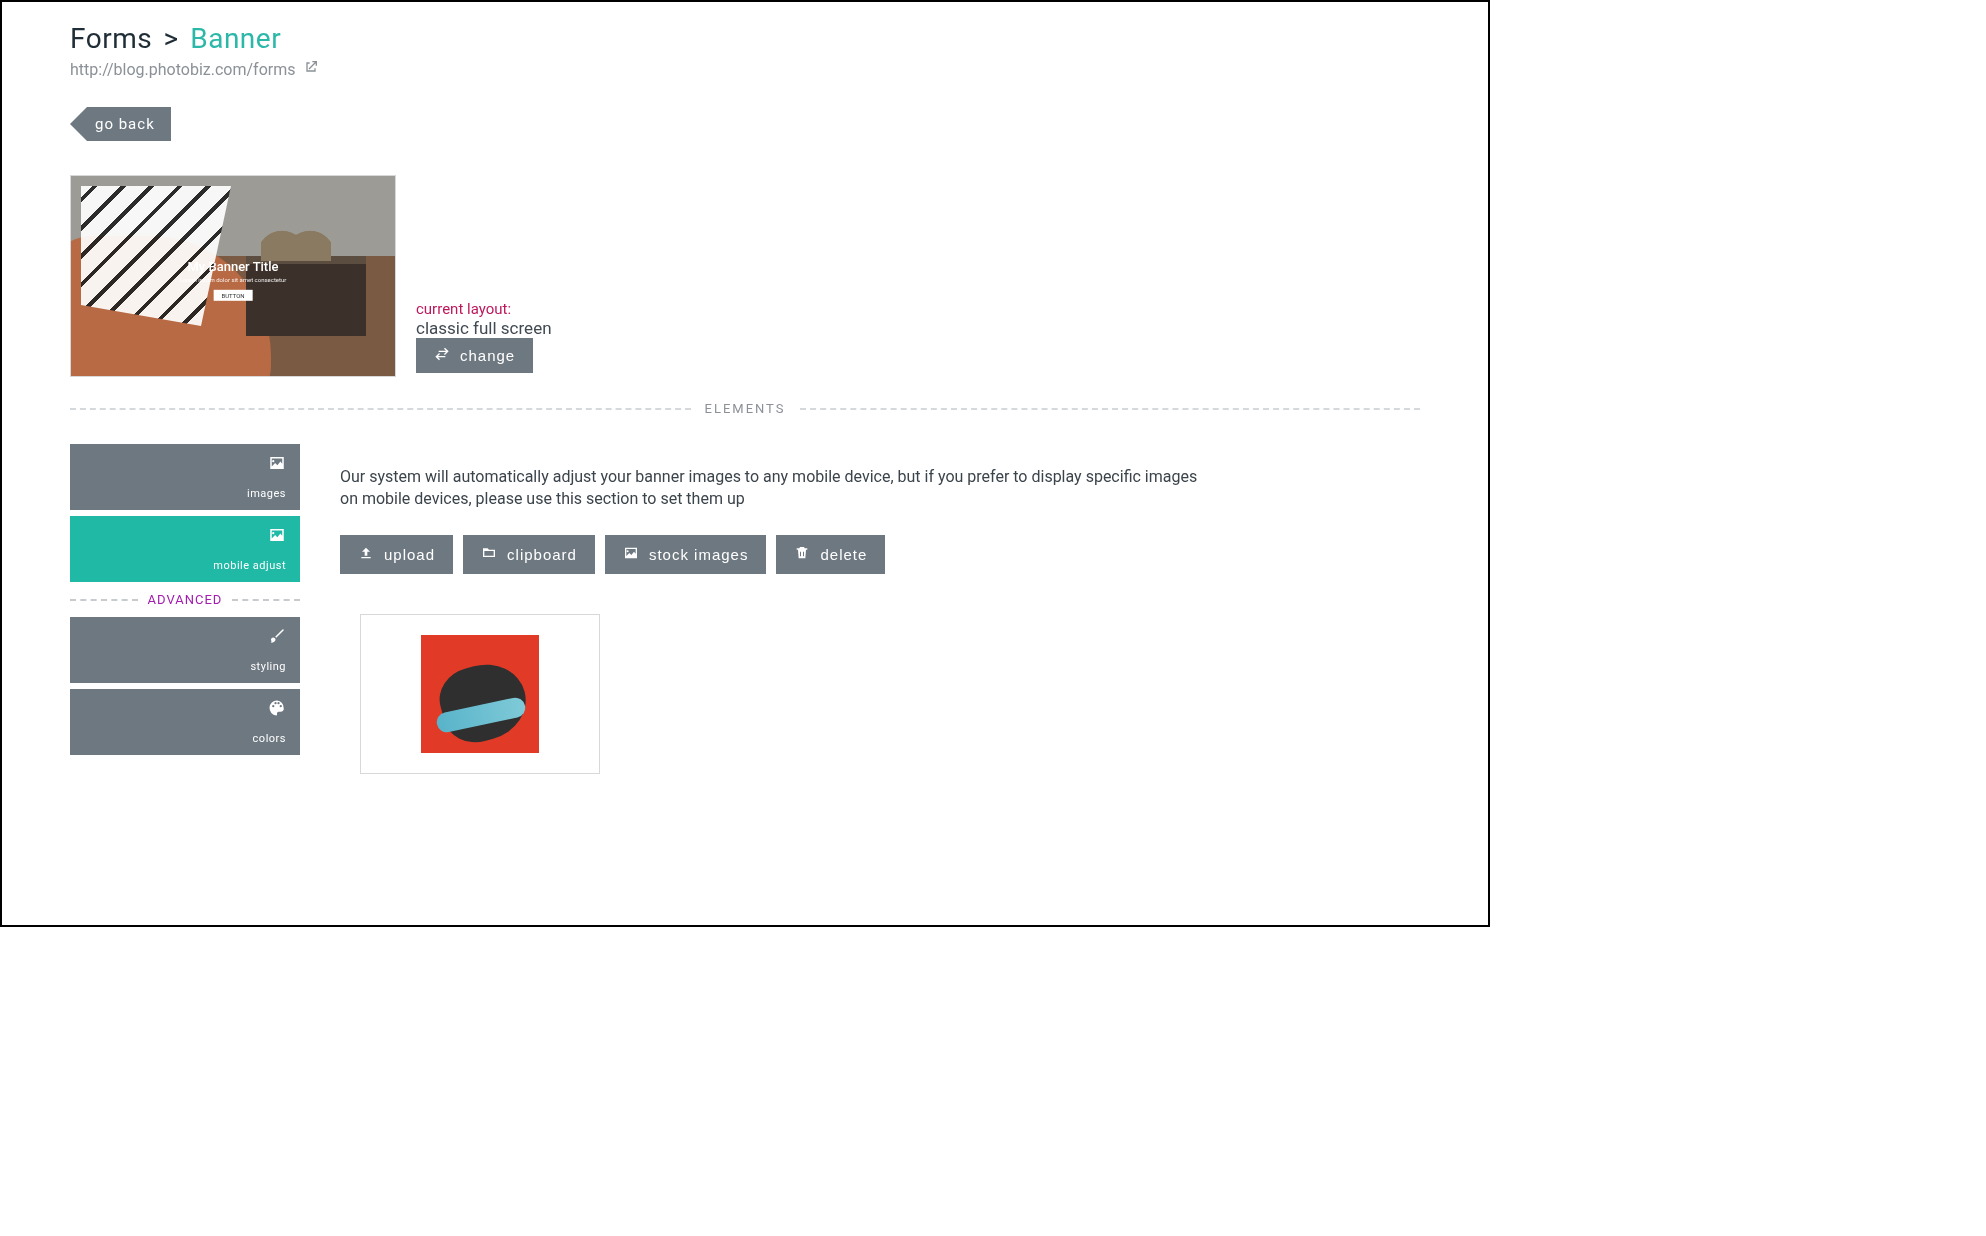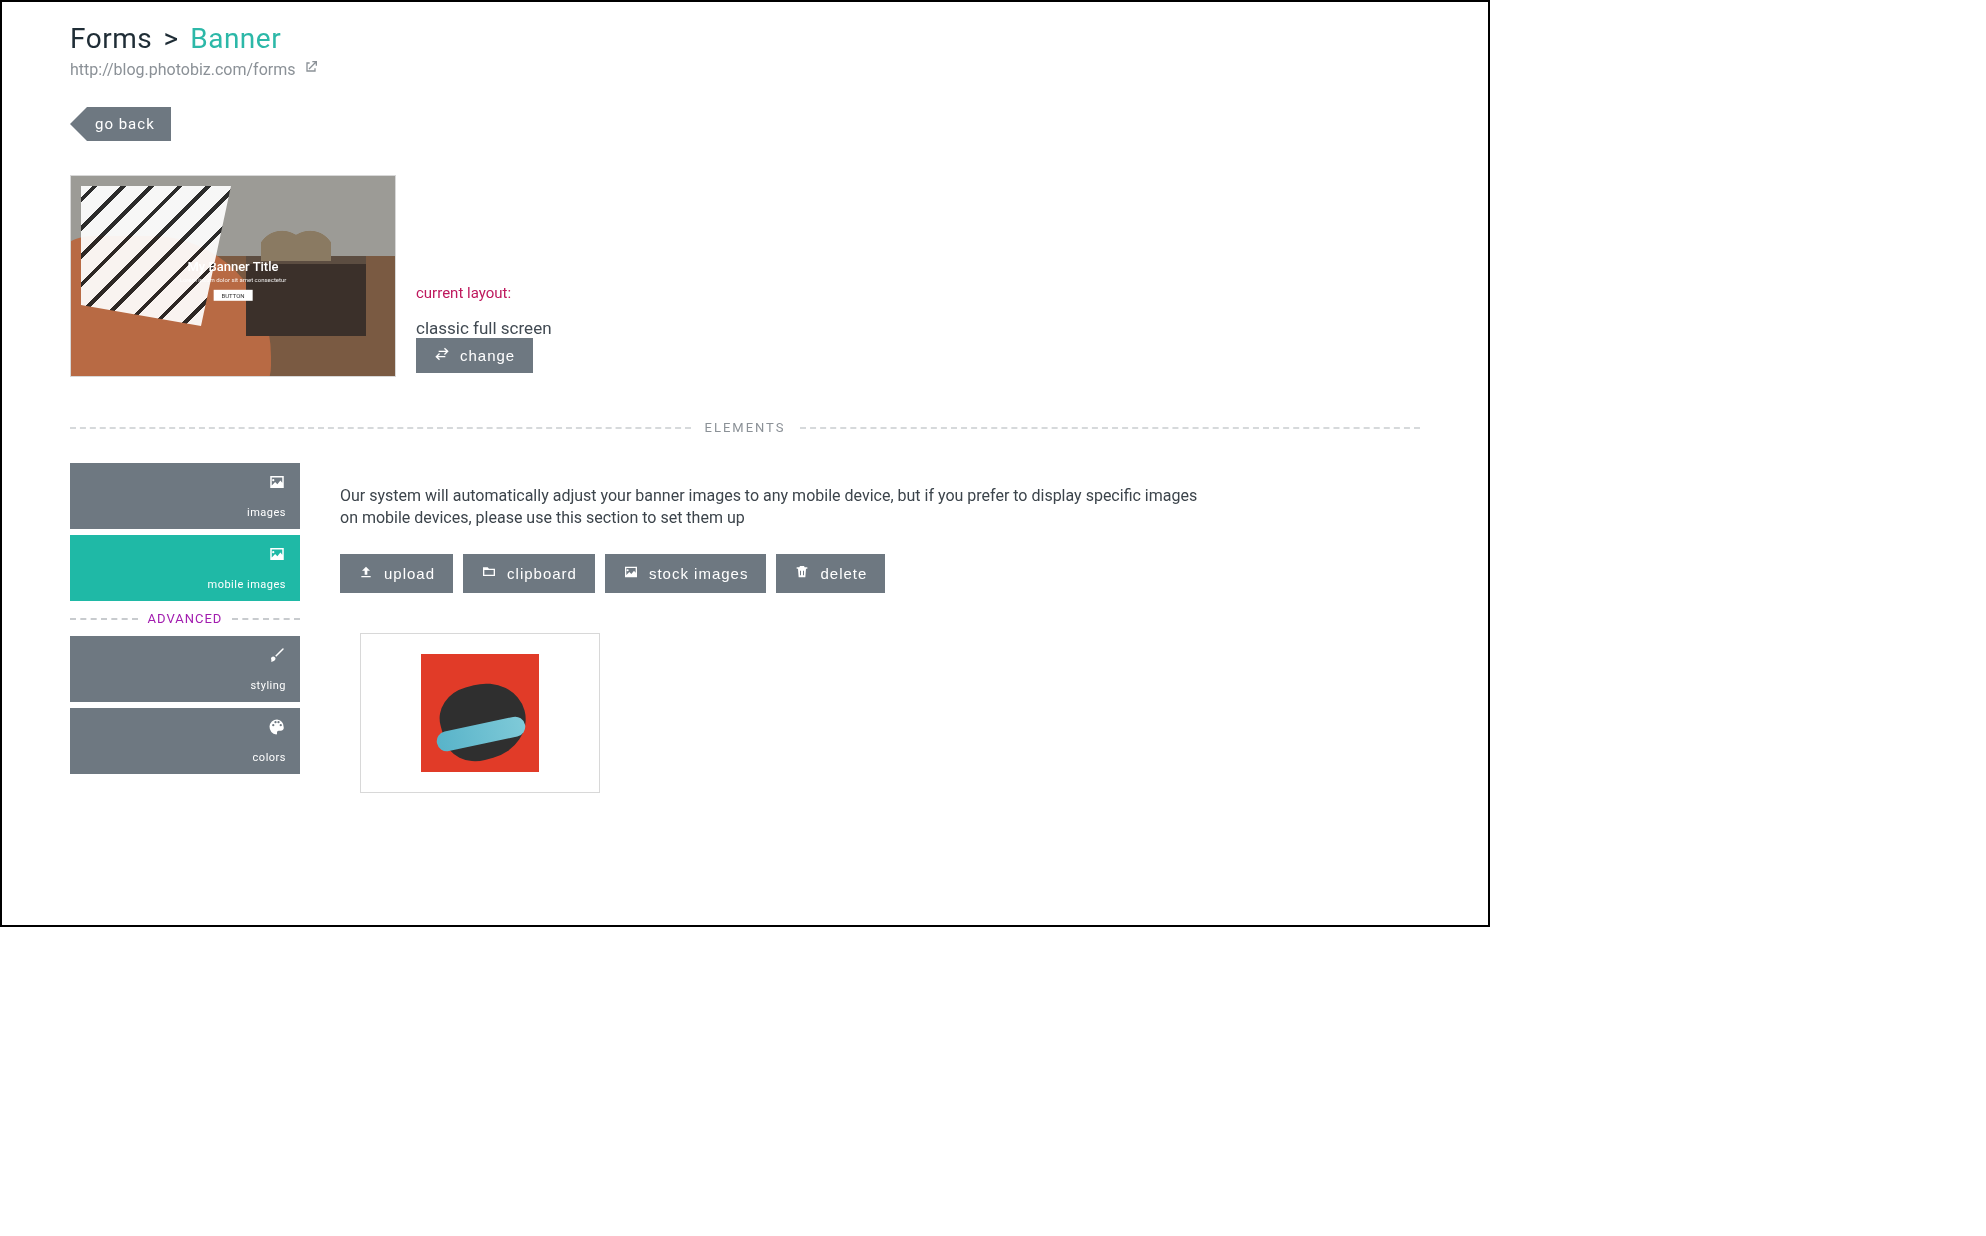--- a/index.html
+++ b/index.html
@@ -123,38 +123,38 @@
     margin-top: 6px;
     display: inline-block;
     background: #fff;
     color: #333;
     font-size: 6px;
     padding: 2px 8px;
   }
 
   .layout-box { margin-bottom: 4px; }
   .layout-box .lbl { color: #be185d; font-size: 15px; }
-  .layout-box .val { color: #414a52; font-size: 17px; margin-top: 16px; }
+  .layout-box .val { color: #414a52; font-size: 17px; margin-top: 0; }
   .btn-gray {
     display: inline-flex;
     align-items: center;
     gap: 10px;
     background: #6e7881;
     color: #fff;
     font-size: 15px;
     letter-spacing: 1px;
     padding: 8px 18px;
     cursor: pointer;
     border: none;
   }
   .btn-gray svg { width: 16px; height: 16px; fill: #fff; }
 
   
   .divider {
-    margin-top: 43px;
+    margin-top: 24px;
     display: flex;
     align-items: center;
     gap: 14px;
     color: #8b9197;
     font-size: 13px;
     letter-spacing: 2px;
     text-align: center;
   }
   .divider::before, .divider::after {
     content: "";
@@ -298,21 +298,21 @@
     <div class="item">
       <span><svg viewBox="0 0 24 24">
             <path d="M3 4h18v16H3V4zm2 2v10.6l4.5-4.5 3 3 4-5L19 13V6H5zm2 2a1.5 1.5 0 110 3 1.5 1.5 0 010-3z"></path>
           </svg></span>
       <span>images</span>
     </div>
     <div class="item active">
       <span><svg viewBox="0 0 24 24">
             <path d="M3 4h18v16H3V4zm2 2v10.6l4.5-4.5 3 3 4-5L19 13V6H5zm2 2a1.5 1.5 0 110 3 1.5 1.5 0 010-3z"></path>
           </svg></span>
-      <span>mobile images</span>
+      <span>mobile adjust</span>
     </div>
     <div class="adv-sep">
       <span>ADVANCED</span>
     </div>
     <div class="item">
       <span><svg viewBox="0 0 24 24">
             <path d="M20.7 3.3a1 1 0 010 1.4L11 14.4l-1.4-1.4 9.7-9.7a1 1 0 011.4 0zM7 14c1.7 0 3 1.3 3 3 0 2-2.5 4-6 4 1.3-1.3 0-4 0-4 0-1.7 1.3-3 3-3z"></path>
           </svg></span>
       <span>styling</span>
     </div>

